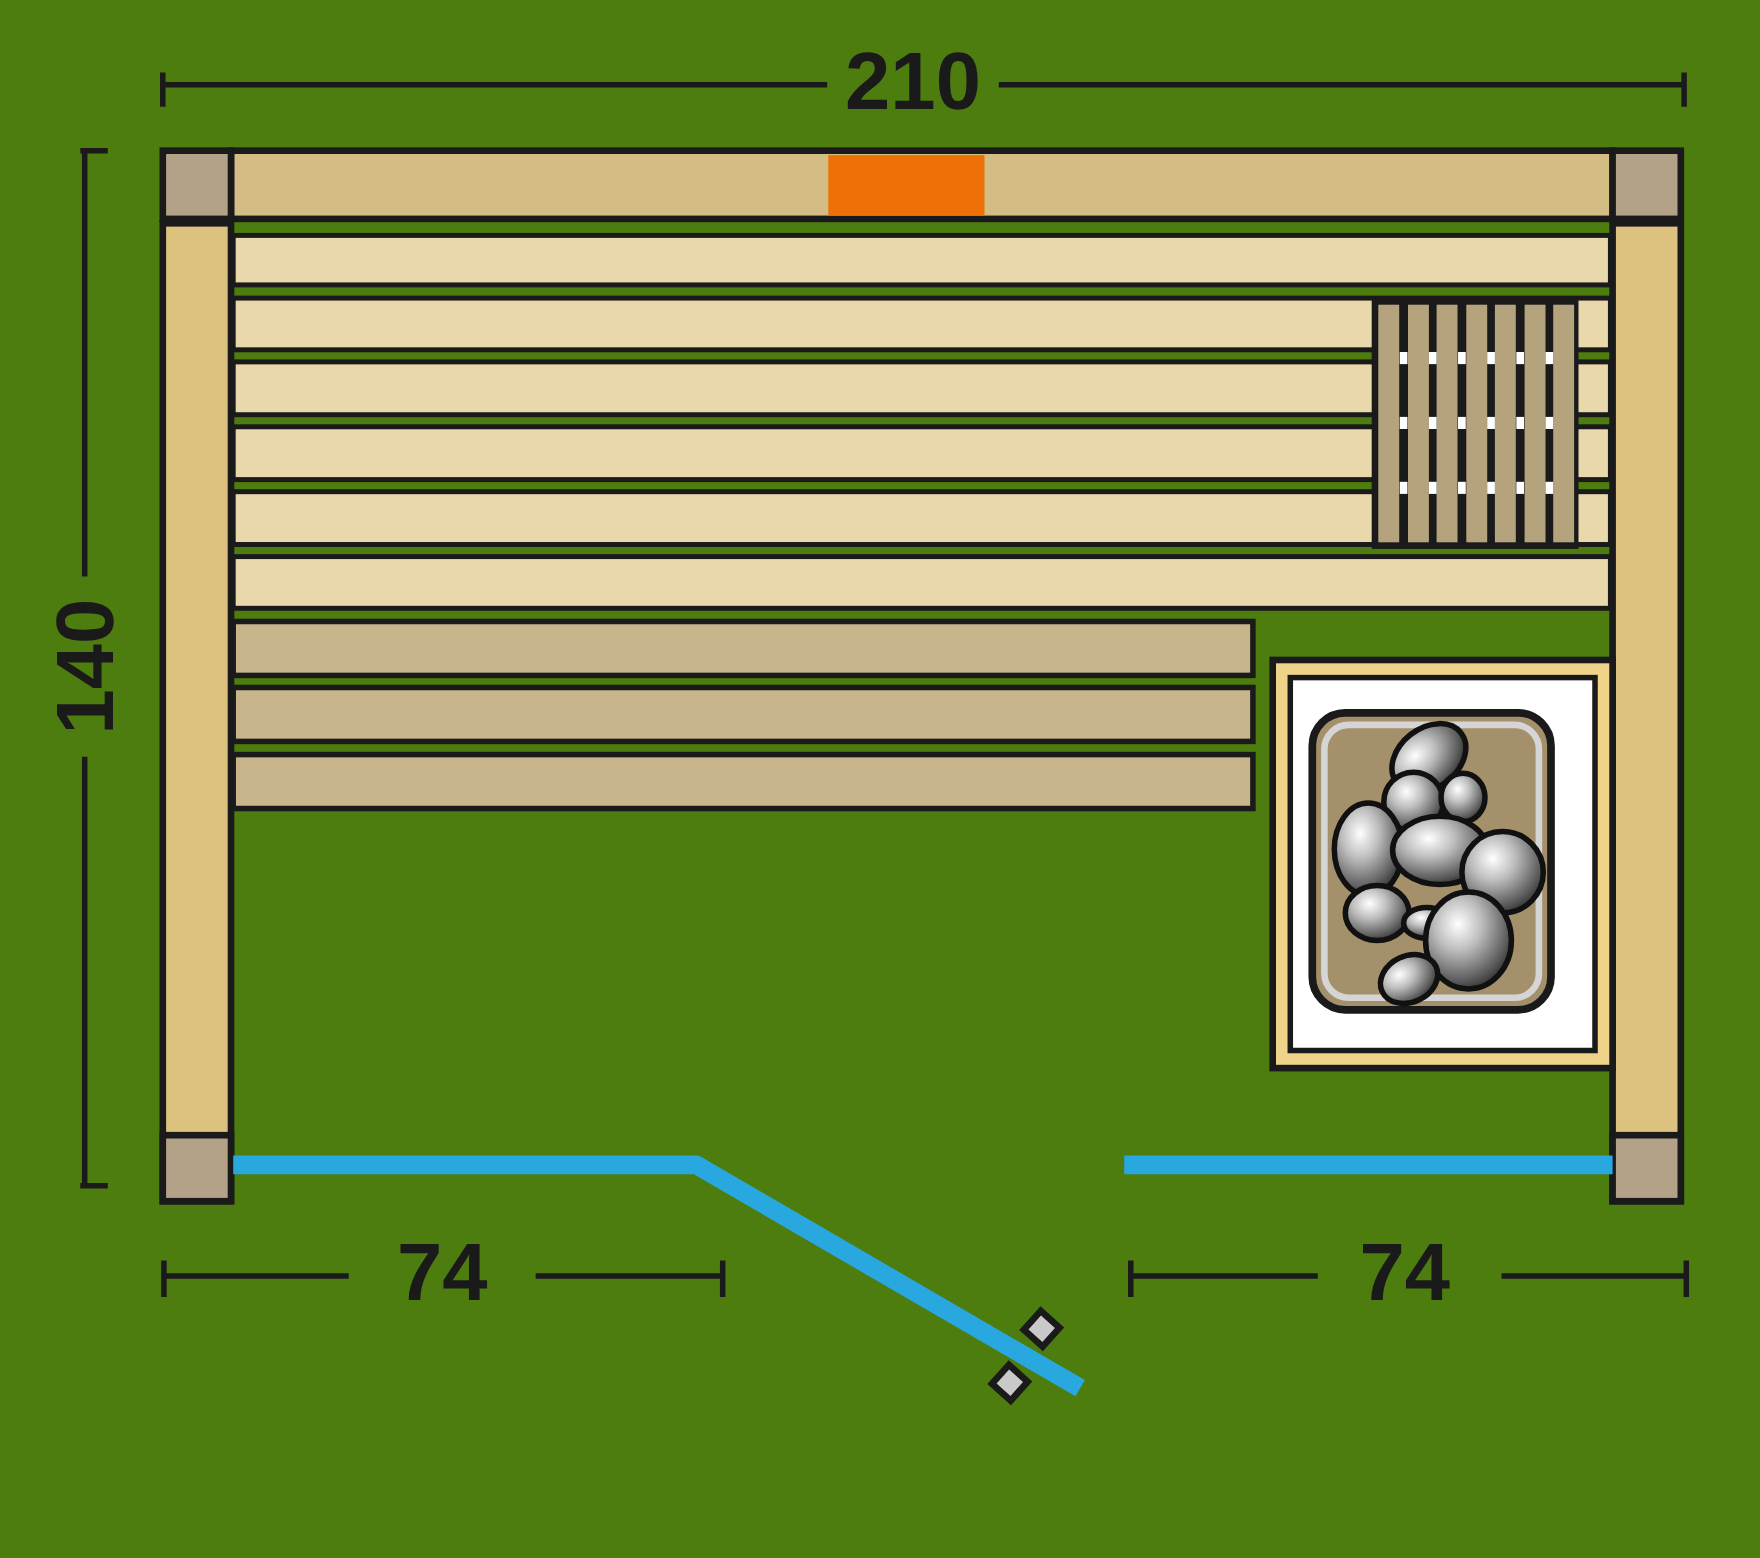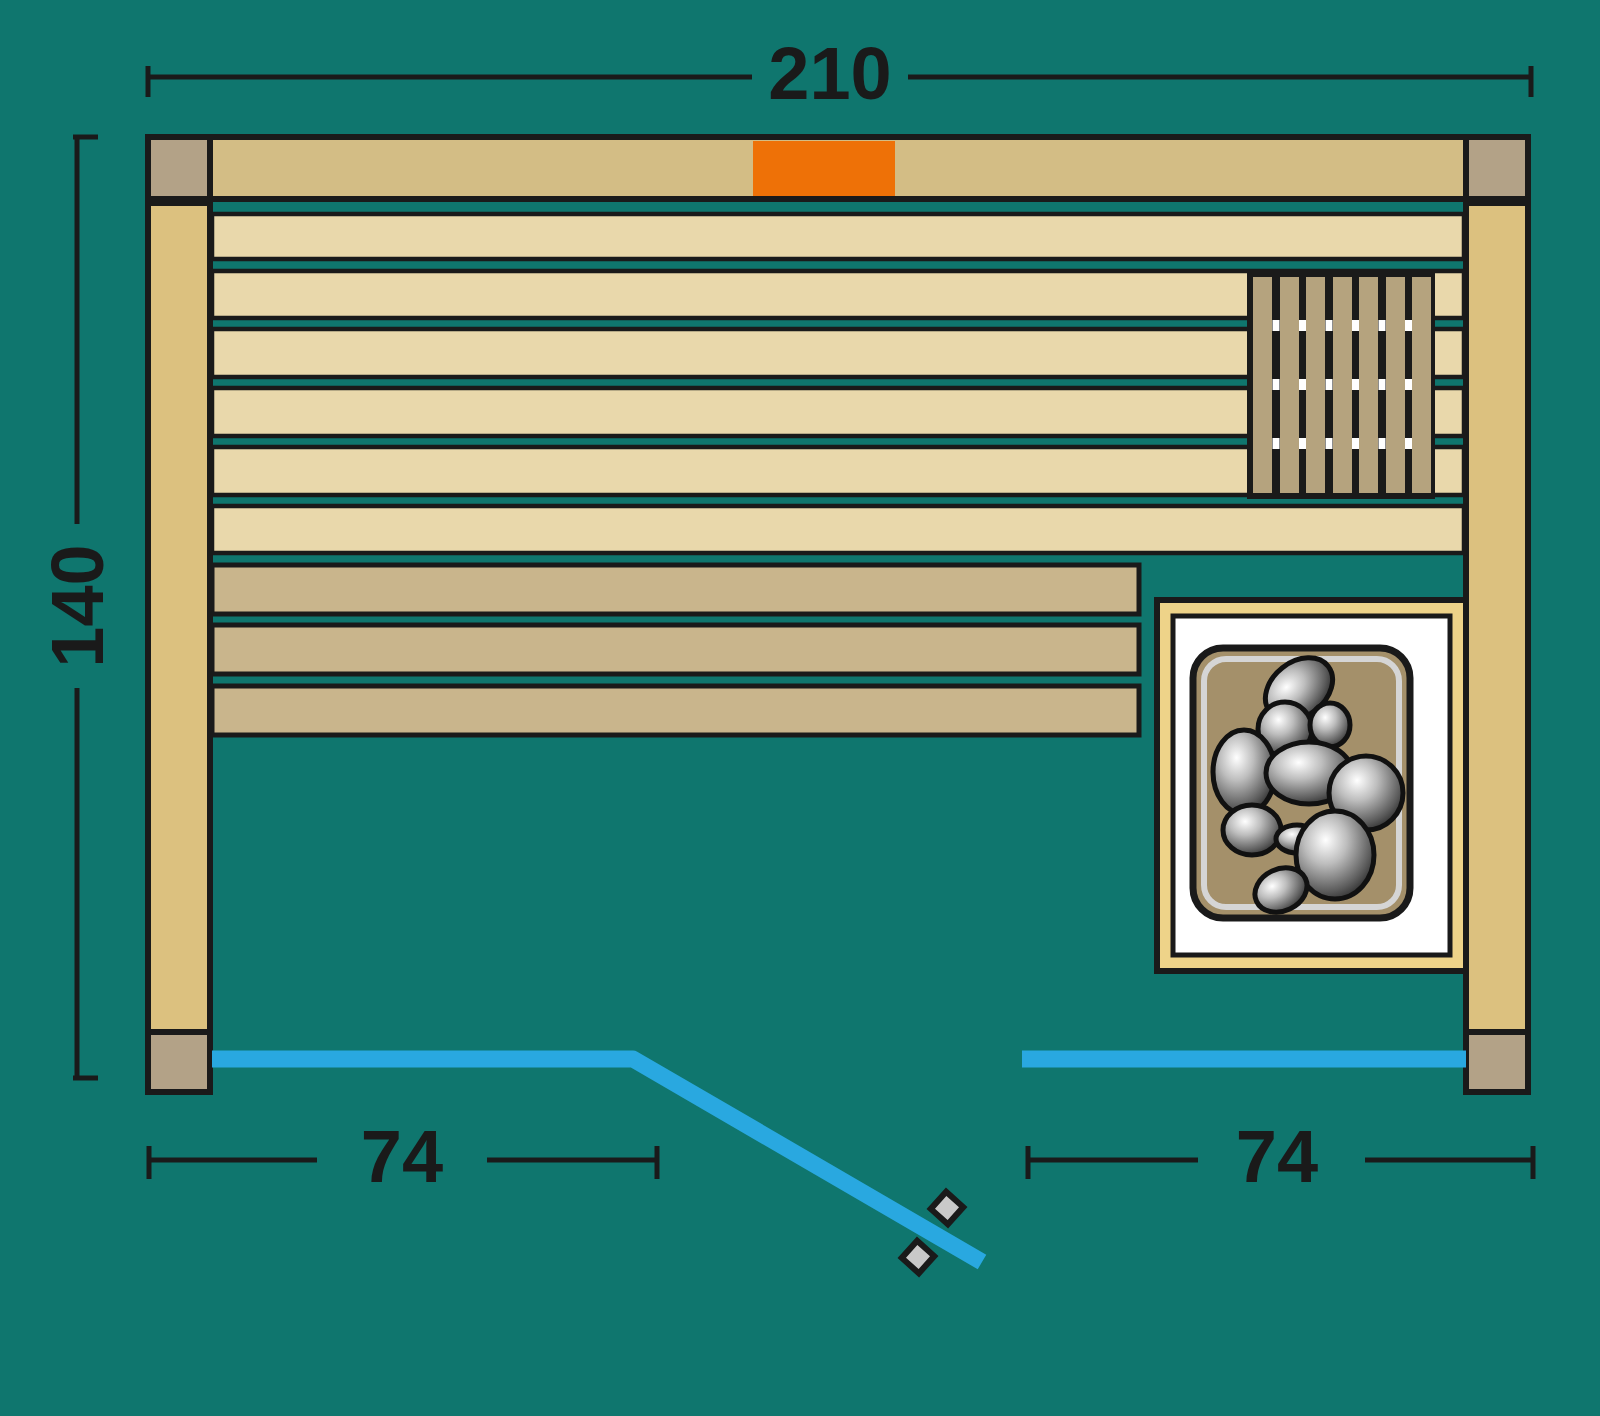--- a/index.html
+++ b/index.html
@@ -1,20 +1,20 @@
 <!DOCTYPE html>
 <html style="--outline: #1a1a1a; --wood-wall: #d3bd85; --wood-corner: #b3a287; --wood-post: #dcc17f; --wood-plank: #e9d8ab; --wood-bench: #c9b58c; --wood-slat: #b5a37e; --heater-frame: #eed389; --heater-body: #a4906a; --glass-blue: #29a8e0; --light-orange: #ee7107; --handle-gray: #c9c9c9;"><head>
 <meta charset="utf-8">
 <style>
   html, body { margin: 0; padding: 0; background: #ffffff; }
   .canvas {
     position: relative;
     width: 1600px;
     height: 1416px;
-    background: #0f766e;
+    background: #4d7c0f;
     font-family: "Liberation Sans", sans-serif;
   }
   svg { display: block; }
 
   .dim-line   { stroke: var(--outline); stroke-width: 5; fill: none; }
   .dim-text   { fill: var(--outline); font-family: "Liberation Sans", sans-serif;
                 font-size: 74px; font-weight: 600; }
 
   .edged      { stroke: var(--outline); }
   .wall       { fill: var(--wood-wall); }

